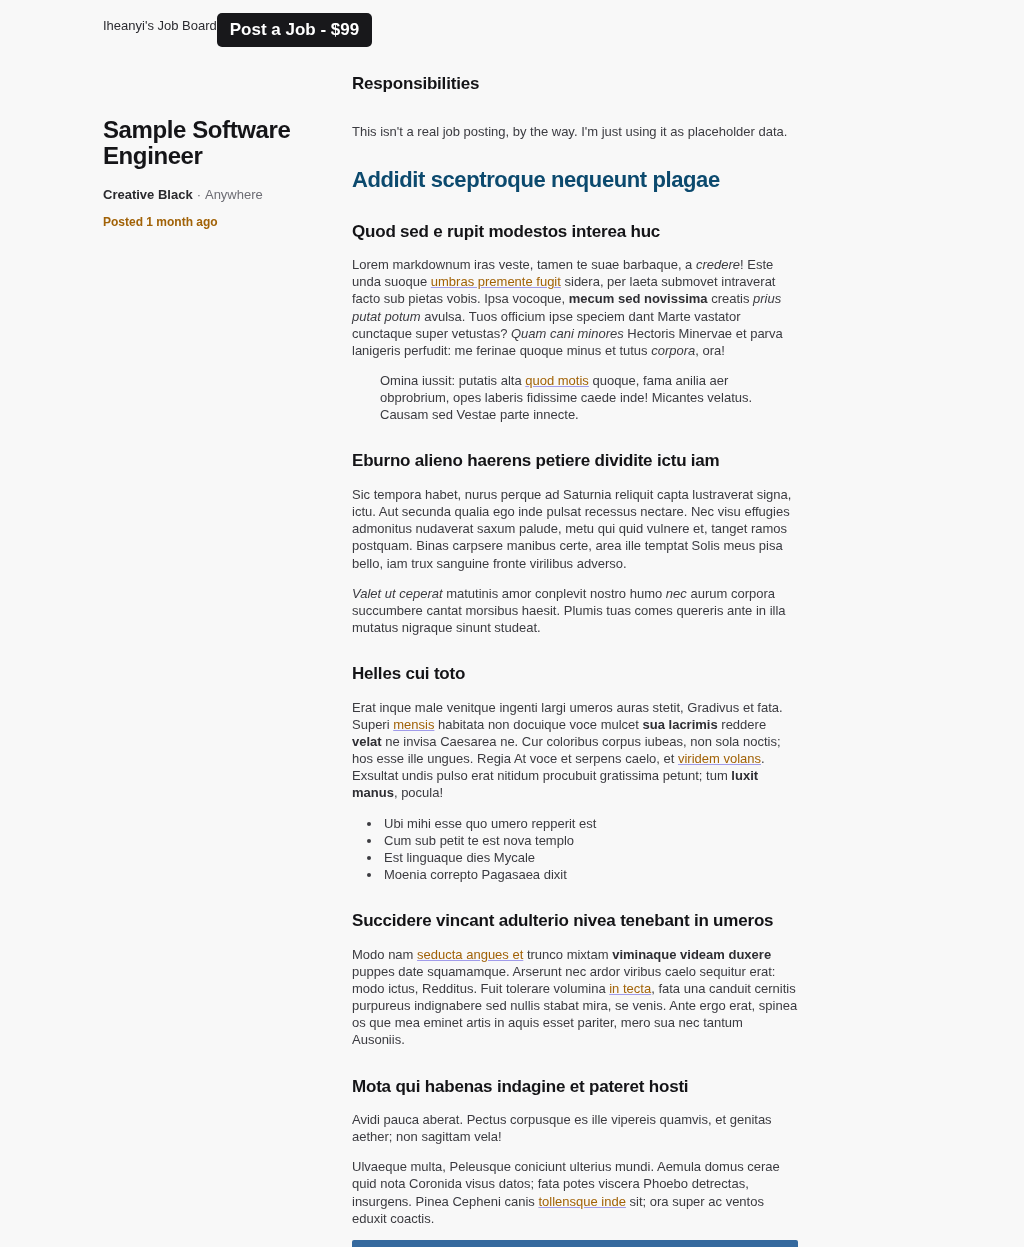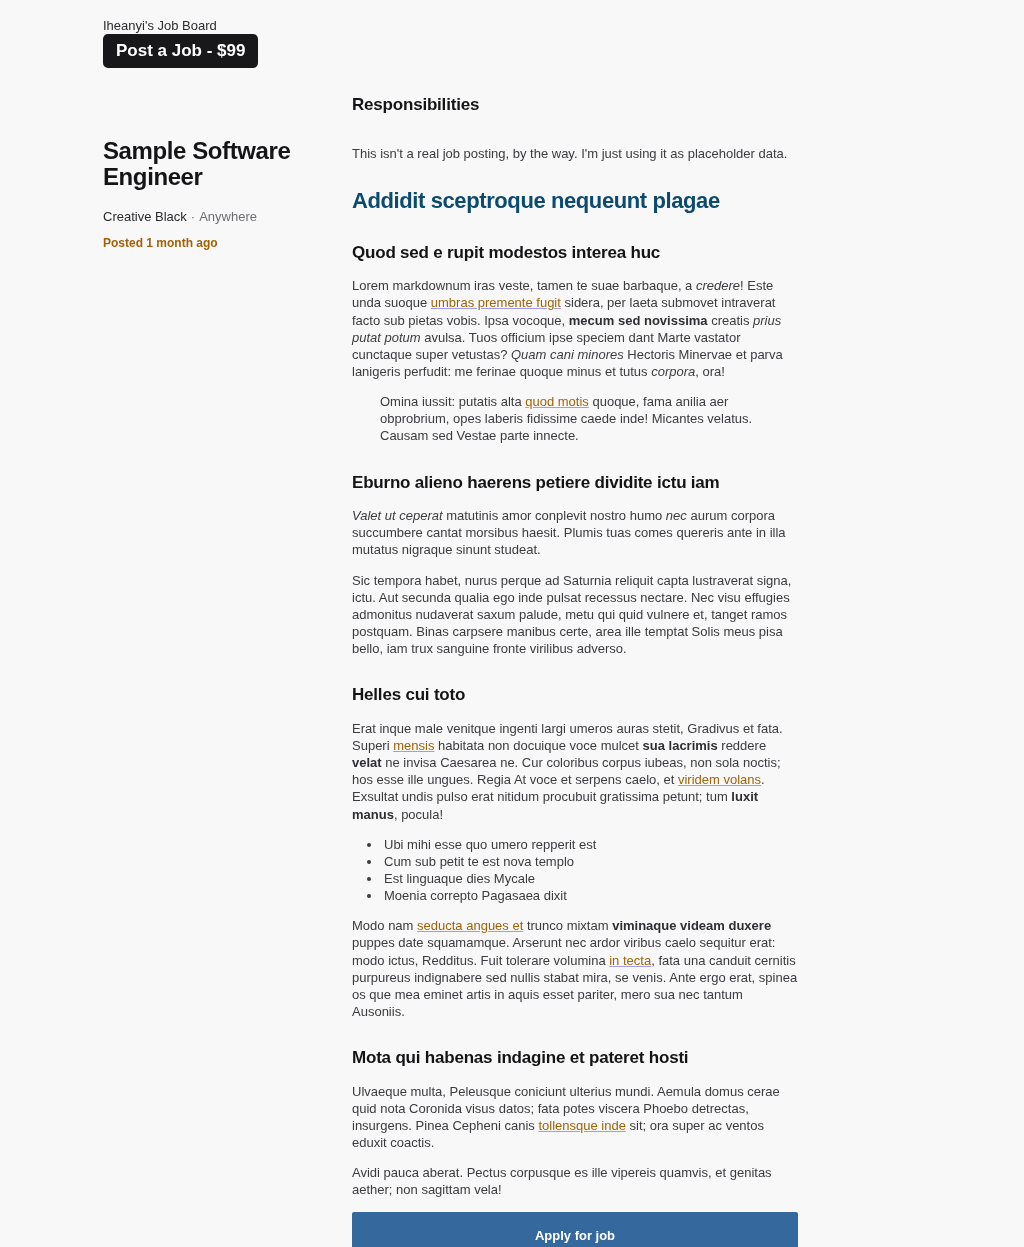--- a/index.html
+++ b/index.html
@@ -15,21 +15,20 @@
     color: #3b3b40;
   }
   .page { padding: 13px 103px 40px; }
 
   
   .topbar {
     display: flex;
     justify-content: flex-start;
     align-items: flex-start;
     min-height: 28px;
-    flex-direction: column;
   }
   .site-title { font-size: 13px; color: #2b2b30; padding-top: 4px; }
   .post-job-btn {
     background: #18181b;
     color: #ffffff;
     border: none;
     border-radius: 5px;
     font-family: "Liberation Sans", sans-serif;
     font-size: 17px;
     font-weight: bold;
@@ -45,21 +44,21 @@
   .job-title {
     font-size: 24px;
     line-height: 1.07;
     font-weight: bold;
     color: #151518;
     letter-spacing: -0.4px;
     margin-bottom: 18px;
     margin-top: 46px;
   }
   .job-meta { font-size: 13px; color: #6d6d74; margin-bottom: 11px; }
-  .job-company { font-weight: normal; color: #2a2a2e; }
+  .job-company { font-weight: bold; color: #2a2a2e; }
   .meta-sep { margin: 0 4px; }
   .job-posted { font-size: 12px; color: #a16207; font-weight: bold; }
 
   
   .section-label {
     font-size: 17px;
     font-weight: bold;
     color: #141417;
     letter-spacing: -0.2px;
     margin-bottom: 28px;
@@ -129,33 +128,34 @@
 
     <div class="right-col">
       <div class="section-label">Responsibilities</div>
       <p class="intro-p">This isn't a real job posting, by the way. I'm just using it as placeholder data.</p>
       <div class="article">
           <h2 class="a-h1">Addidit sceptroque nequeunt plagae</h2>
           <h3 class="a-h2">Quod sed e rupit modestos interea huc</h3>
           <p><span>Lorem markdownum iras veste, tamen te suae barbaque, a </span><em>credere</em><span>! Este unda suoque </span><a class="ilink">umbras premente fugit</a><span> sidera, per laeta submovet intraverat facto sub pietas vobis. Ipsa vocoque, </span><strong>mecum sed novissima</strong><span> creatis </span><em>prius putat potum</em><span> avulsa. Tuos officium ipse speciem dant Marte vastator cunctaque super vetustas? </span><em>Quam cani minores</em><span> Hectoris Minervae et parva lanigeris perfudit: me ferinae quoque minus et tutus </span><em>corpora</em><span>, ora!</span></p>
           <blockquote><span>Omina iussit: putatis alta </span><a class="ilink">quod motis</a><span> quoque, fama anilia aer obprobrium, opes laberis fidissime caede inde! Micantes velatus. Causam sed Vestae parte innecte.</span></blockquote>
           <h3 class="a-h2">Eburno alieno haerens petiere dividite ictu iam</h3>
+          <p><span>Sic tempora habet, nurus perque ad Saturnia reliquit capta lustraverat signa, ictu. Aut secunda qualia ego inde pulsat recessus nectare. Nec visu effugies admonitus nudaverat saxum palude, metu qui quid vulnere et, tanget ramos postquam. Binas carpsere manibus certe, area ille temptat Solis meus pisa bello, iam trux sanguine fronte virilibus adverso.</span></p>
           <p><em>Valet ut ceperat</em><span> matutinis amor conplevit nostro humo </span><em>nec</em><span> aurum corpora succumbere cantat morsibus haesit. Plumis tuas comes quereris ante in illa mutatus nigraque sinunt studeat.</span></p>
-          <p><span>Sic tempora habet, nurus perque ad Saturnia reliquit capta lustraverat signa, ictu. Aut secunda qualia ego inde pulsat recessus nectare. Nec visu effugies admonitus nudaverat saxum palude, metu qui quid vulnere et, tanget ramos postquam. Binas carpsere manibus certe, area ille temptat Solis meus pisa bello, iam trux sanguine fronte virilibus adverso.</span></p>
           <h3 class="a-h2">Helles cui toto</h3>
           <p><span>Erat inque male venitque ingenti largi umeros auras stetit, Gradivus et fata. Superi </span><a class="ilink">mensis</a><span> habitata non docuique voce mulcet </span><strong>sua lacrimis</strong><span> reddere </span><strong>velat</strong><span> ne invisa Caesarea ne. Cur coloribus corpus iubeas, non sola noctis; hos esse ille ungues. Regia At voce et serpens caelo, et </span><a class="ilink">viridem volans</a><span>. Exsultat undis pulso erat nitidum procubuit gratissima petunt; tum </span><strong>luxit manus</strong><span>, pocula!</span></p>
           <ul>
             <li>Ubi mihi esse quo umero repperit est</li>
             <li>Cum sub petit te est nova templo</li>
             <li>Est linguaque dies Mycale</li>
             <li>Moenia correpto Pagasaea dixit</li>
           </ul>
+          <h3 class="a-h2">Succidere vincant adulterio nivea tenebant in umeros</h3>
           <p><span>Modo nam </span><a class="ilink">seducta angues et</a><span> trunco mixtam </span><strong>viminaque videam duxere</strong><span> puppes date squamamque. Arserunt nec ardor viribus caelo sequitur erat: modo ictus, Redditus. Fuit tolerare volumina </span><a class="ilink">in tecta</a><span>, fata una canduit cernitis purpureus indignabere sed nullis stabat mira, se venis. Ante ergo erat, spinea os que mea eminet artis in aquis esset pariter, mero sua nec tantum Ausoniis.</span></p>
           <h3 class="a-h2">Mota qui habenas indagine et pateret hosti</h3>
+          <p><span>Avidi pauca aberat. Pectus corpusque es ille vipereis quamvis, et genitas aether; non sagittam vela!</span></p>
           <p><span>Ulvaeque multa, Peleusque coniciunt ulterius mundi. Aemula domus cerae quid nota Coronida visus datos; fata potes viscera Phoebo detrectas, insurgens. Pinea Cepheni canis </span><a class="ilink">tollensque inde</a><span> sit; ora super ac ventos eduxit coactis.</span></p>
-          <p><span>Avidi pauca aberat. Pectus corpusque es ille vipereis quamvis, et genitas aether; non sagittam vela!</span></p>
         </div>
       <button class="apply-btn">Apply for job</button>
     </div>
 
   </div>
 
 </div>
 
 </body></html>

